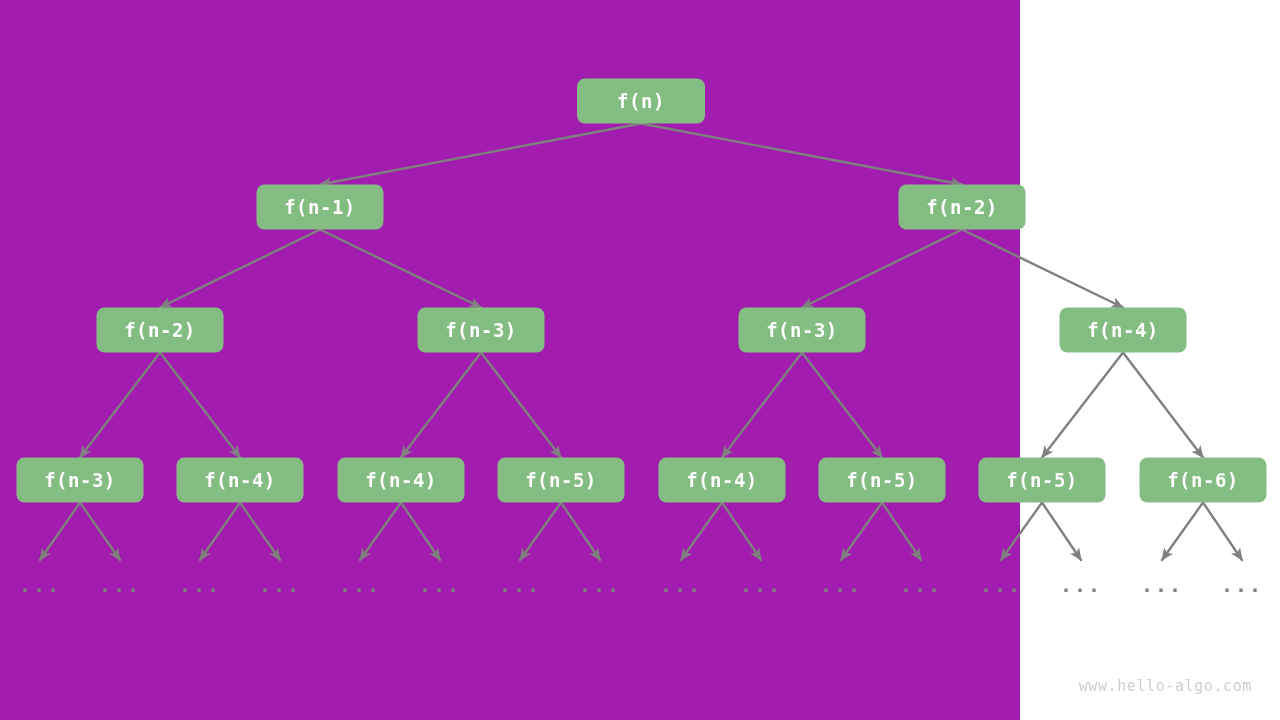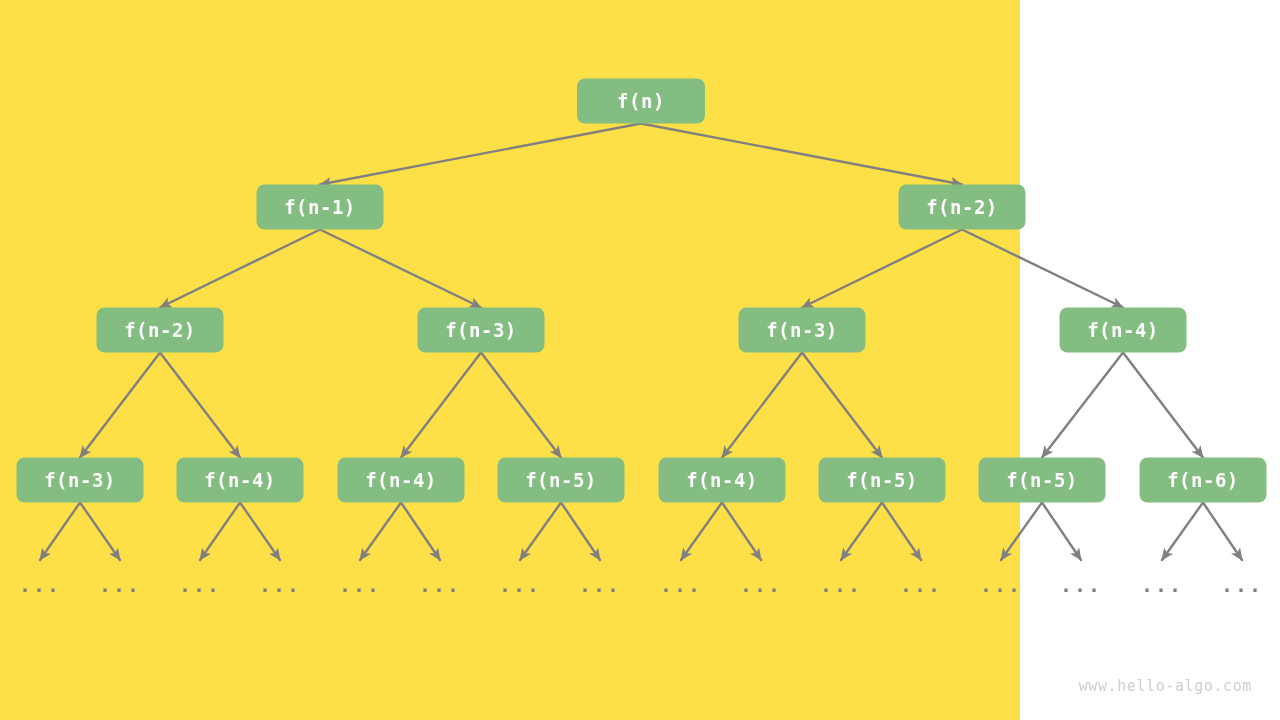--- a/index.html
+++ b/index.html
@@ -10,21 +10,21 @@
   body {
     width: 1280px;
     height: 720px;
     overflow: hidden;
     font-family: "DejaVu Sans Mono", "Liberation Mono", monospace;
   }
   #diagram-root {
     position: relative;
     width: 1020px;
     height: 720px;
-    background: #fde047;
+    background: #a21caf;
   }
   svg#tree-svg {
     position: absolute;
     left: 0;
     top: 0;
     width: 1280px;
     height: 720px;
     display: block;
   }
   .node-rect {

